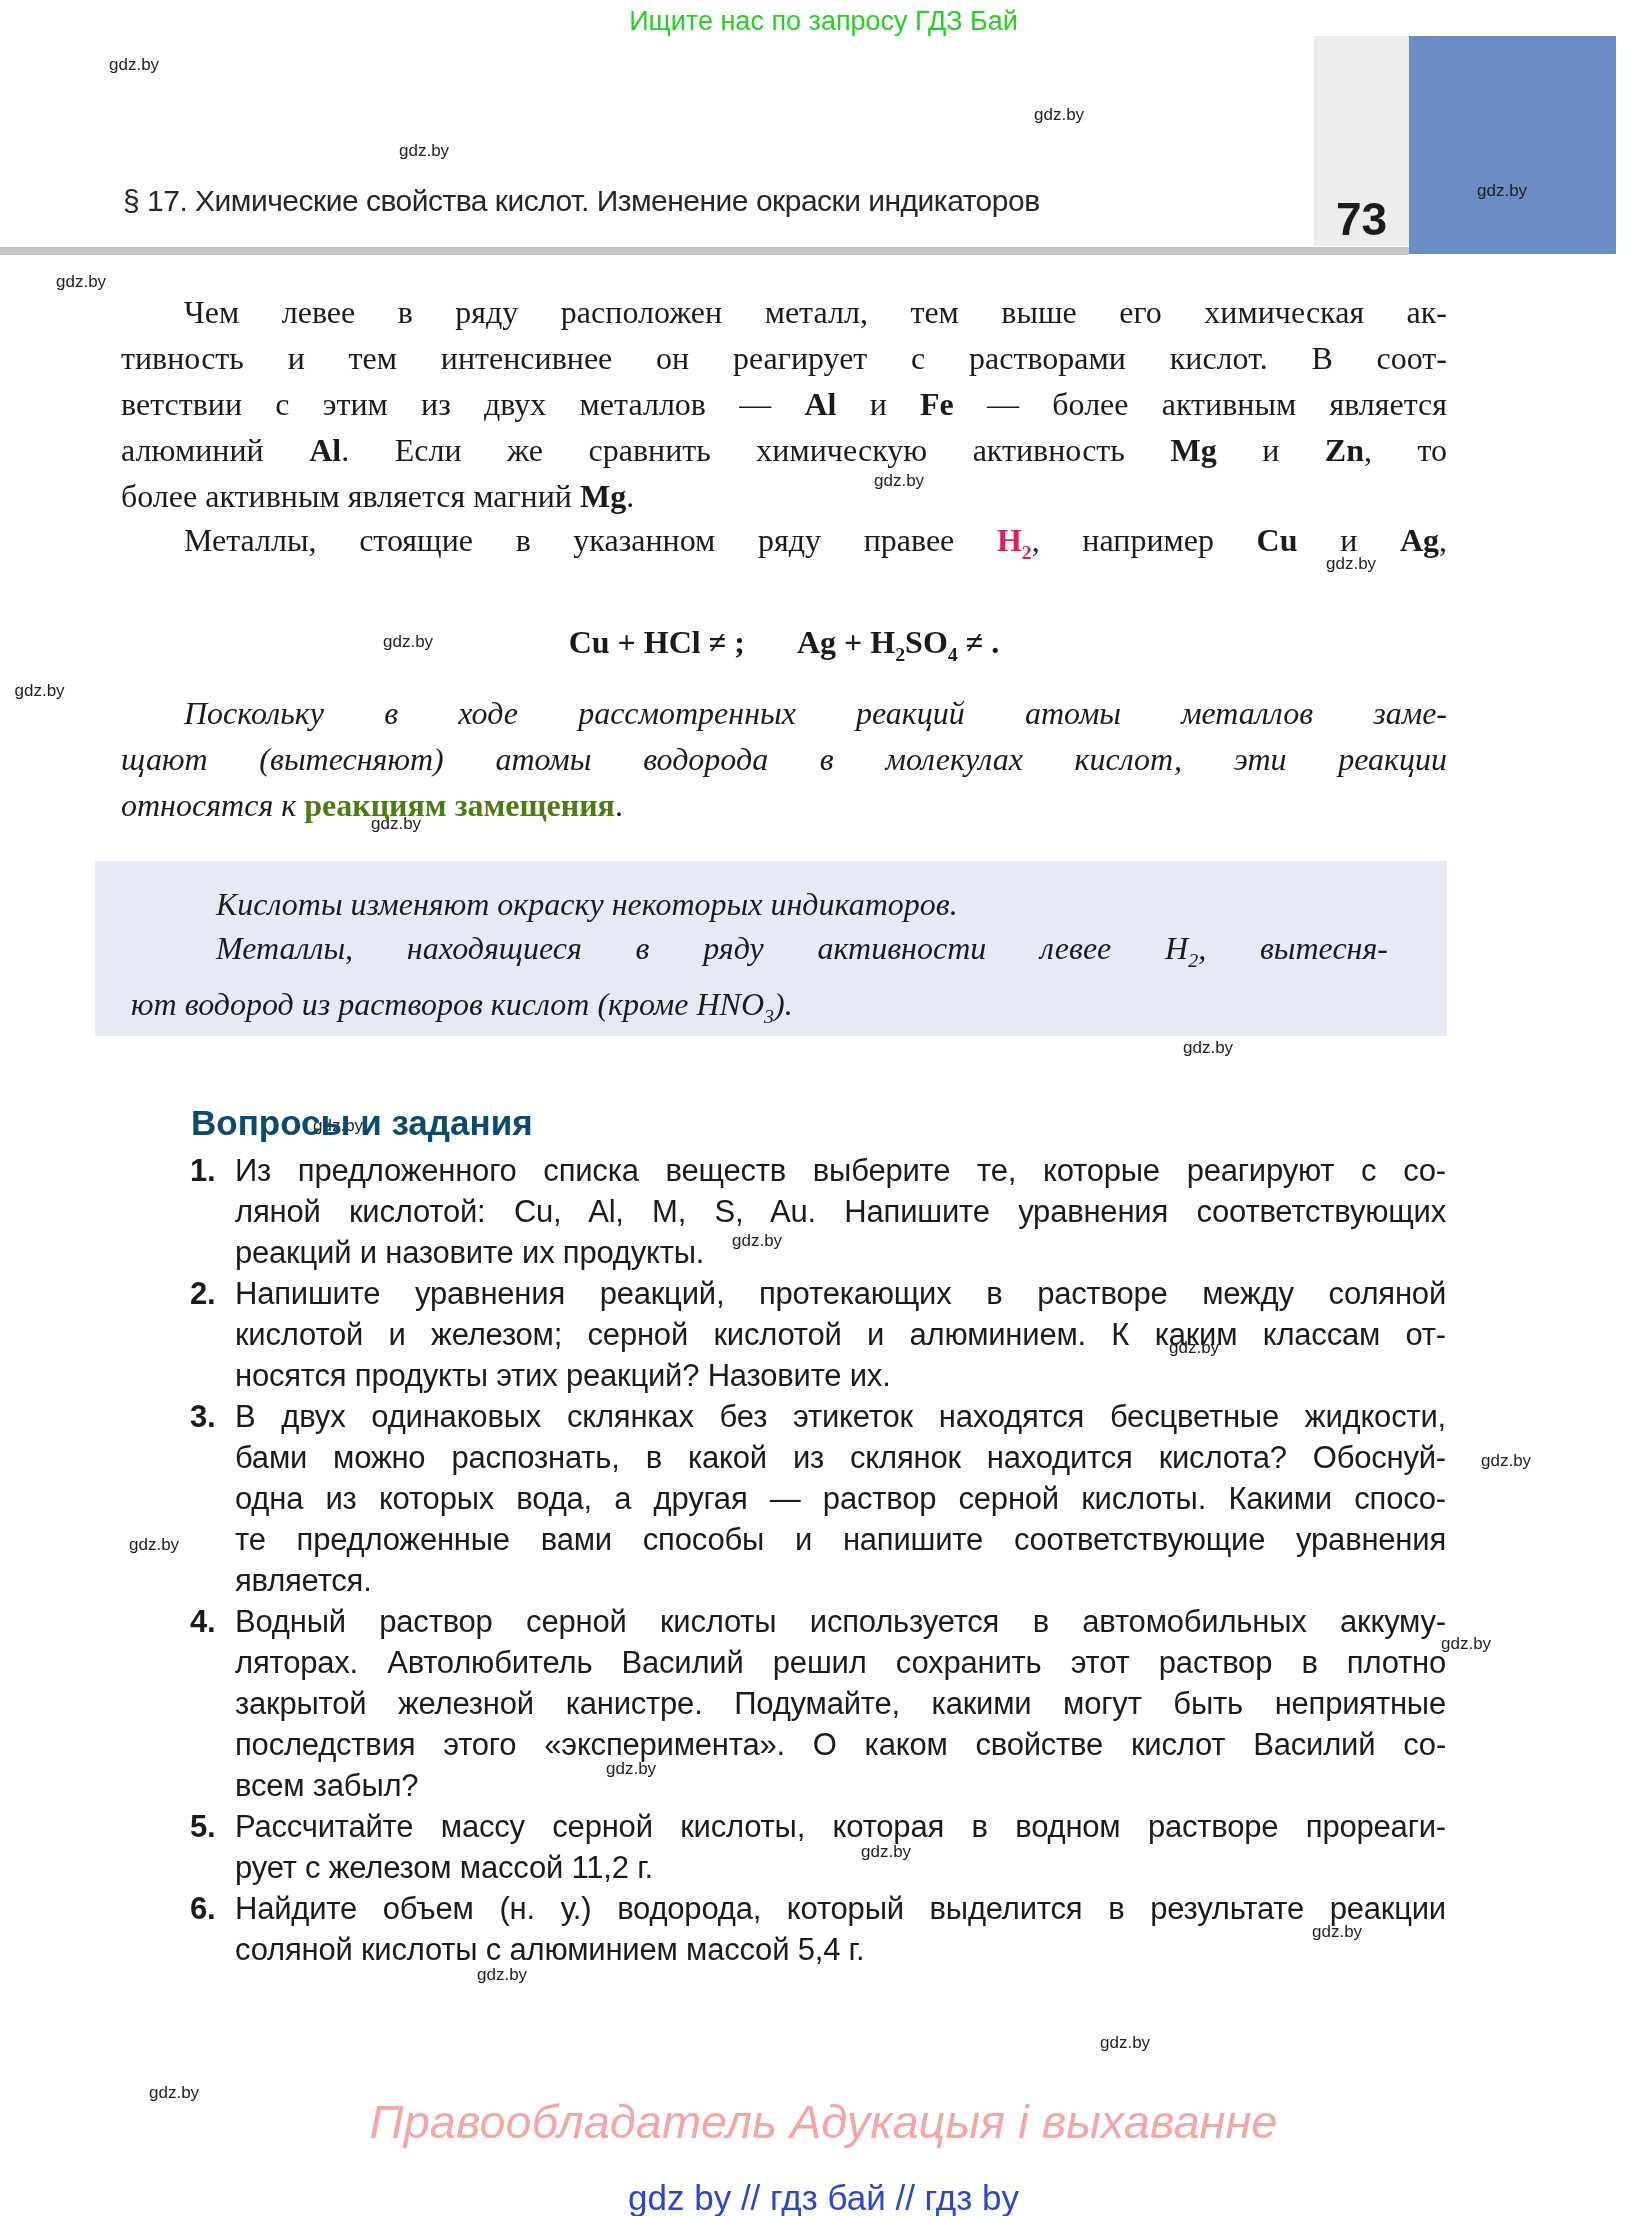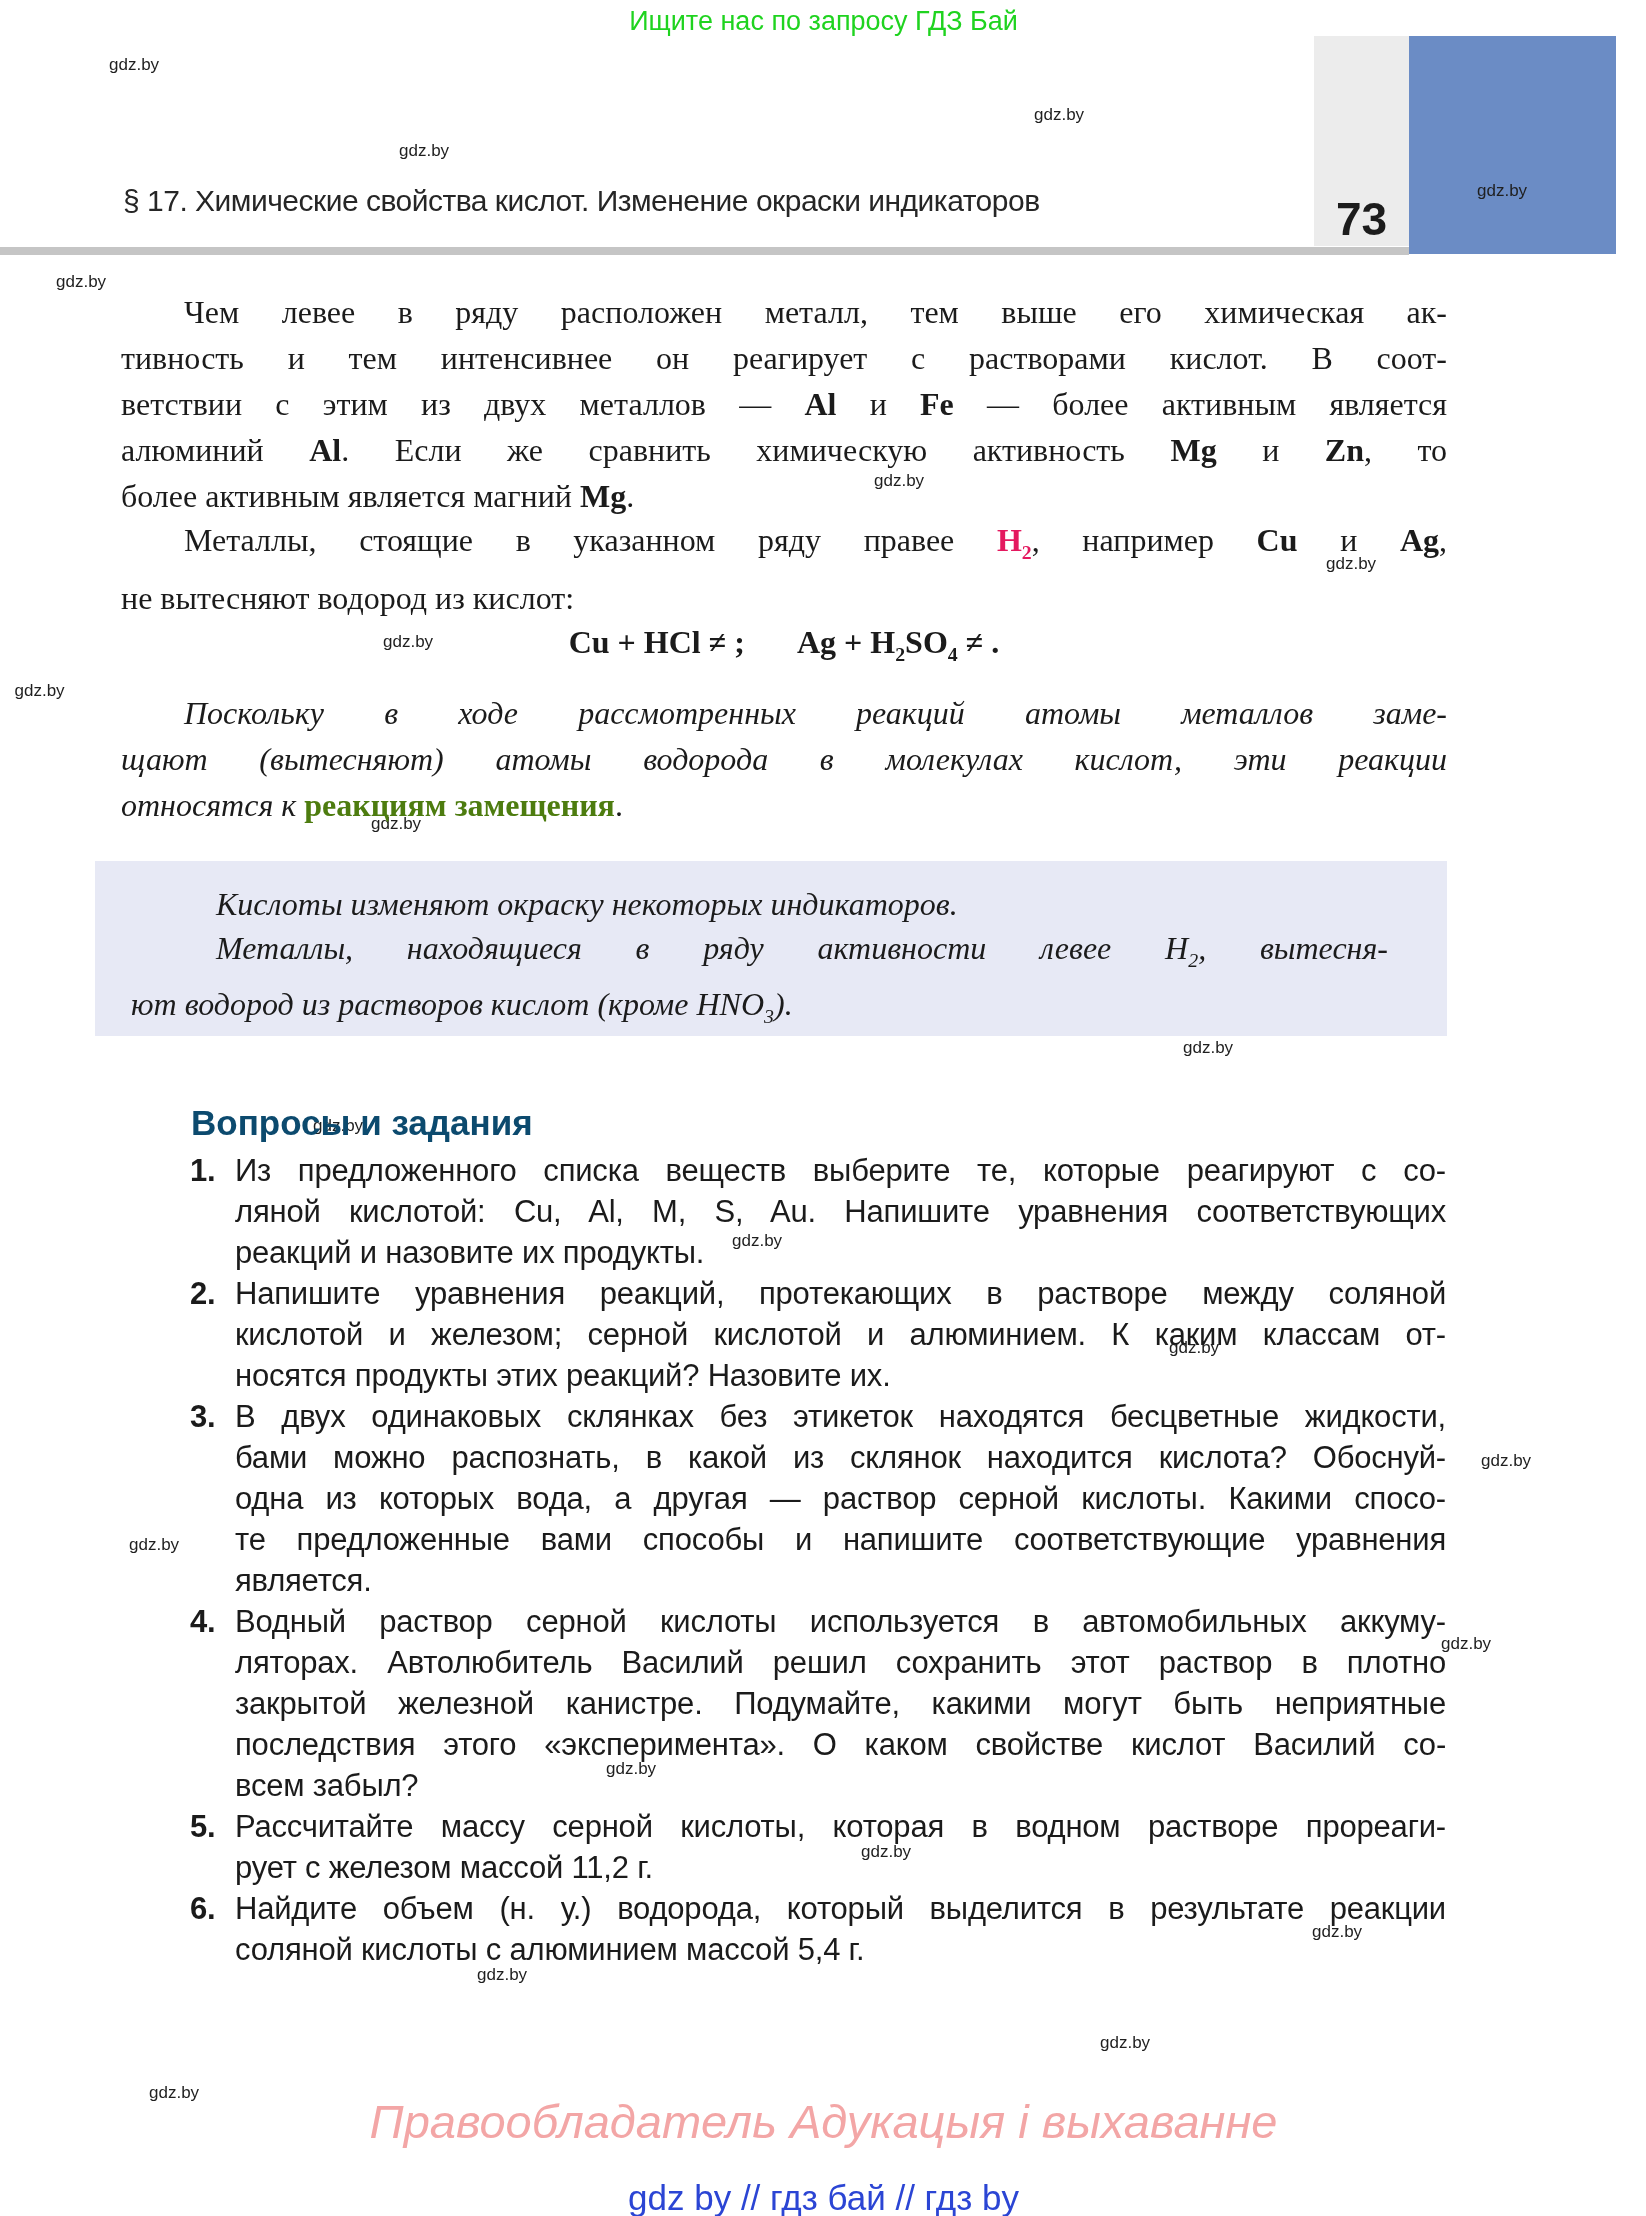--- a/index.html
+++ b/index.html
@@ -150,21 +150,20 @@
 
   <div class="tblock" id="para-intro">
       <div class="tline just ind"><span>Чем левее в ряду расположен металл, тем выше его химическая ак-</span></div>
       <div class="tline just"><span>тивность и тем интенсивнее он реагирует с растворами кислот. В соот-</span></div>
       <div class="tline just"><span>ветствии с этим из двух металлов — </span><span class="sb">Al</span><span> и </span><span class="sb">Fe</span><span> — более активным является</span></div>
       <div class="tline just"><span>алюминий </span><span class="sb">Al</span><span>. Если же сравнить химическую активность </span><span class="sb">Mg</span><span> и </span><span class="sb">Zn</span><span>, то</span></div>
       <div class="tline"><span>более активным является магний </span><span class="sb">Mg</span><span>.</span></div>
     </div>
   <div class="tblock" id="para-metals">
       <div class="tline just ind"><span>Металлы, стоящие в указанном ряду правее </span><span class="sb spink">H</span><span class="sb spink ssub">2</span><span>, например </span><span class="sb">Cu</span><span> и </span><span class="sb">Ag</span><span>,</span></div>
-      <div class="tline"><span>не вытесняют водород из кислот:</span></div>
     </div>
   <div class="tblock" id="equation">
       <div class="tline"><span class="sb">Cu + HCl ≠ ;</span><span class="seg-gap"></span><span class="sb">Ag + H</span><span class="sb ssub">2</span><span class="sb">SO</span><span class="sb ssub">4</span><span class="sb"> ≠ .</span></div>
     </div>
   <div class="tblock" id="para-subst">
       <div class="tline just ind"><span class="si">Поскольку в ходе рассмотренных реакций атомы металлов заме-</span></div>
       <div class="tline just"><span class="si">щают (вытесняют) атомы водорода в молекулах кислот, эти реакции</span></div>
       <div class="tline"><span class="si">относятся к </span><span class="sb sblue">реакциям замещения</span><span>.</span></div>
     </div>
 

